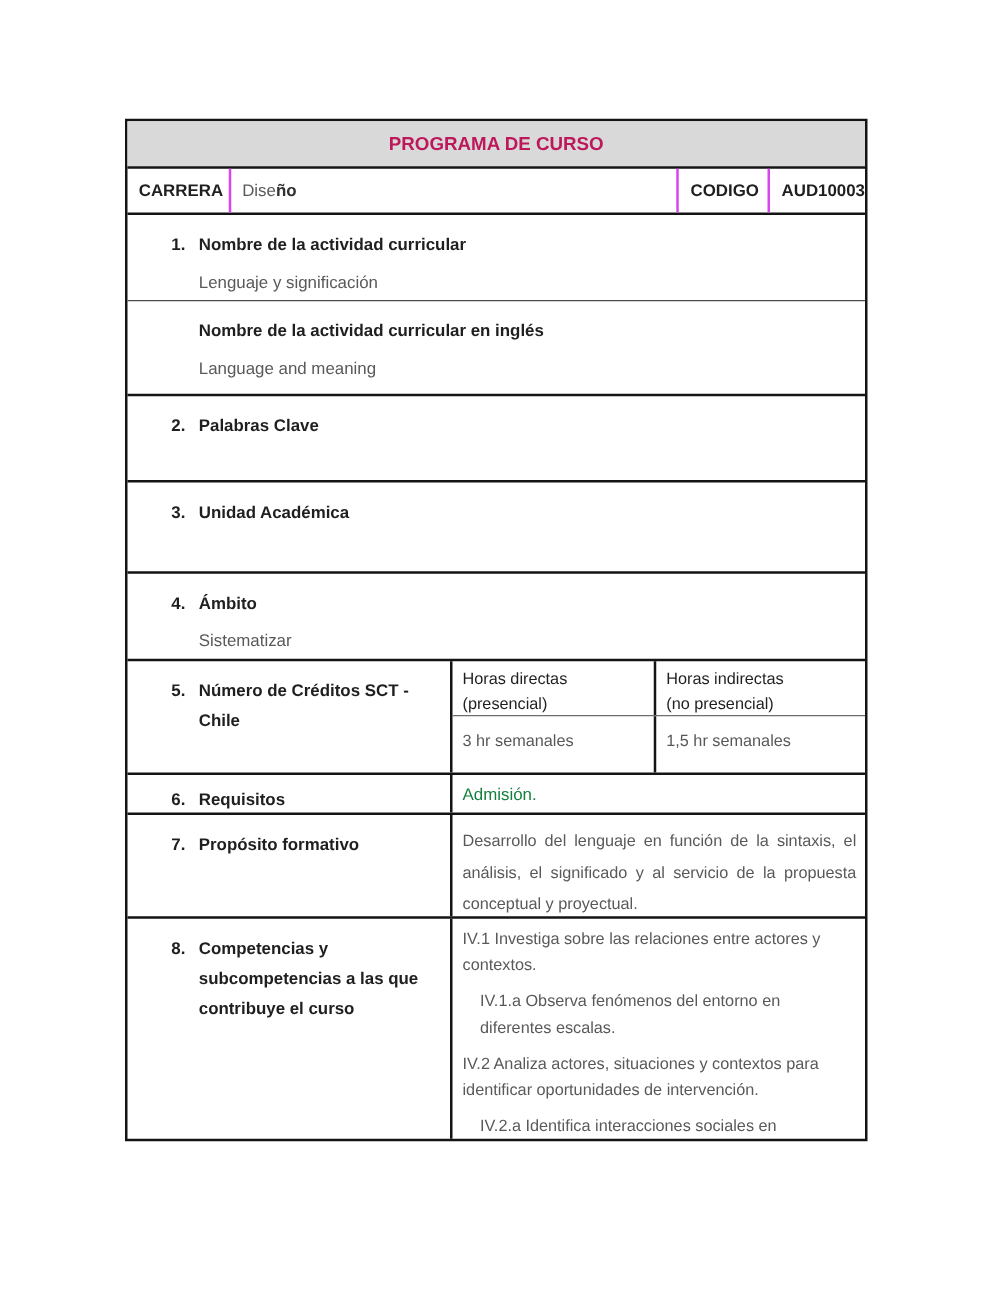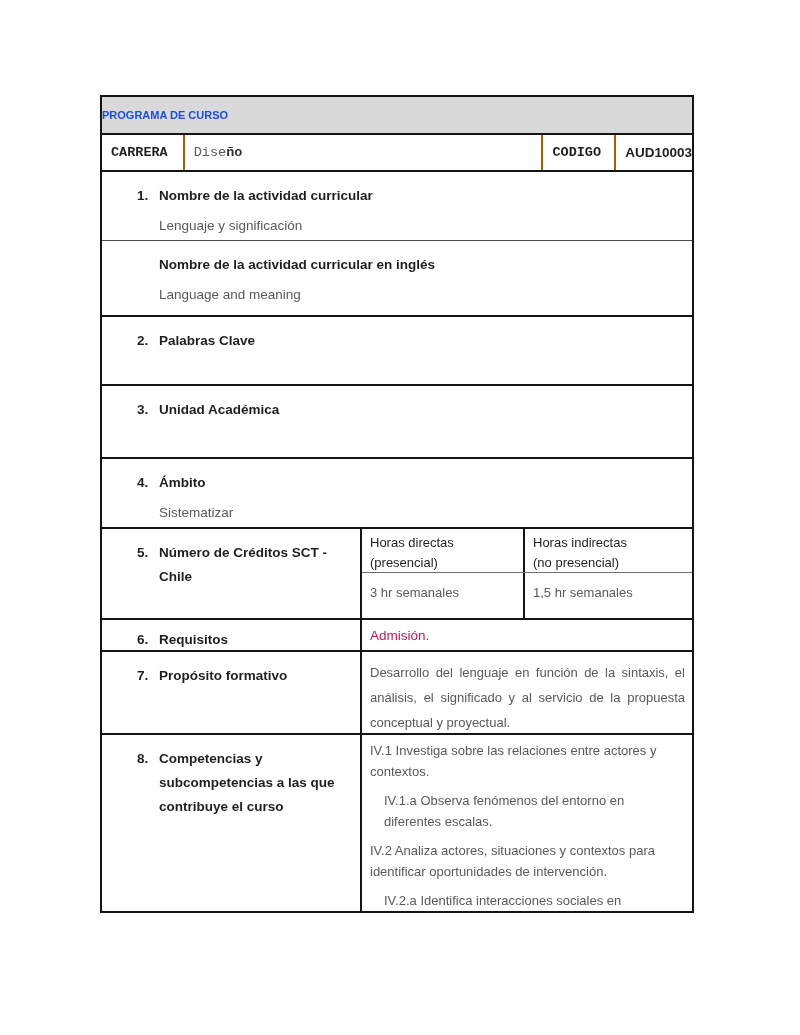--- a/index.html
+++ b/index.html
@@ -17,28 +17,28 @@
     border:2px solid #141414;
     font-size:13.5px;
   }
   .row { border-top:2px solid #141414; }
   .row:first-child { border-top:none; }
   .row.thin-top { border-top:1px solid #4d4d4d; }
 
   
   .title-row {
     height:36px; background:#d9d9d9;
-    display:flex; align-items:center; justify-content:flex-start;
-    font-weight:700; font-size:11px; color:#1d4ed8;
+    display:flex; align-items:center; justify-content:center;
+    font-weight:700; font-size:15px; color:#be185d;
   }
 
   
   .carrera-row { display:flex; height:37px; }
   .carrera-row .cell { display:flex; align-items:center; padding-left:9px; }
-  .cell.bordered { border-right:2px solid #a16207;font-family:Liberation Mono, monospace; }
+  .cell.bordered { border-right:2px solid #d946ef; }
   .cell.w-carrera { width:83px; font-weight:700; }
   .cell.w-carval  { width:360px; color:#595959; }
   .cell.w-codigo  { width:73px; font-weight:700;align-items:center; }
   .cell.w-codval  { flex:1; font-weight:700; }
   .bold-suffix { font-weight:700; color:#303030; }
 
   
   .sec { padding:12px 16px 0 35px; }
   .heading { display:flex; line-height:24px; }
   .num { flex:none; width:22px; font-weight:700; }
@@ -63,21 +63,21 @@
   .r5-right { display:flex; flex-direction:column; height:100%; }
   .r5-head { display:flex; flex:none; height:44px; border-bottom:1px solid #6e6e6e; }
   .r5-vals { display:flex; flex:1; }
   .r5c { width:163px; flex:none; border-right:2px solid #141414; padding:4px 4px 0 8px; }
   .r5c.last { width:auto; flex:1; border-right:none; }
   .r5-head .line { line-height:20px; color:#1f1f1f; font-size:13px; }
   .r5-vals .r5c { padding-top:12px; color:#595959; font-size:13px; }
 
   .h-r6 { height:32px; }
   .h-r6 .left-cell { padding-top:8px; }
-  .plain-val { padding:8px 8px 0 8px; color:#be185d; }
+  .plain-val { padding:8px 8px 0 8px; color:#15803d; }
 
   .h-r7 { height:83px; }
   .just-par {
     padding:8px 7px 15px 8px; color:#595959;
     text-align:justify; line-height:25px; font-size:13px;
   }
 
   .h-r8 { height:178px; }
   .comp-list { padding:5px 13px 0 8px; overflow:hidden; height:100%; }
   .comp { margin:0 0 8px 0; line-height:21px; color:#595959; font-size:13px; }

